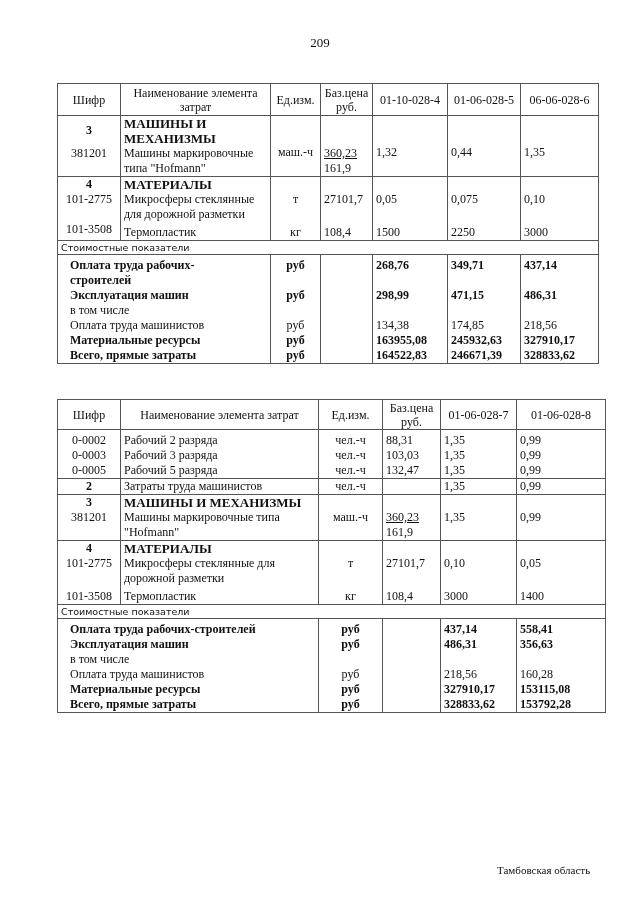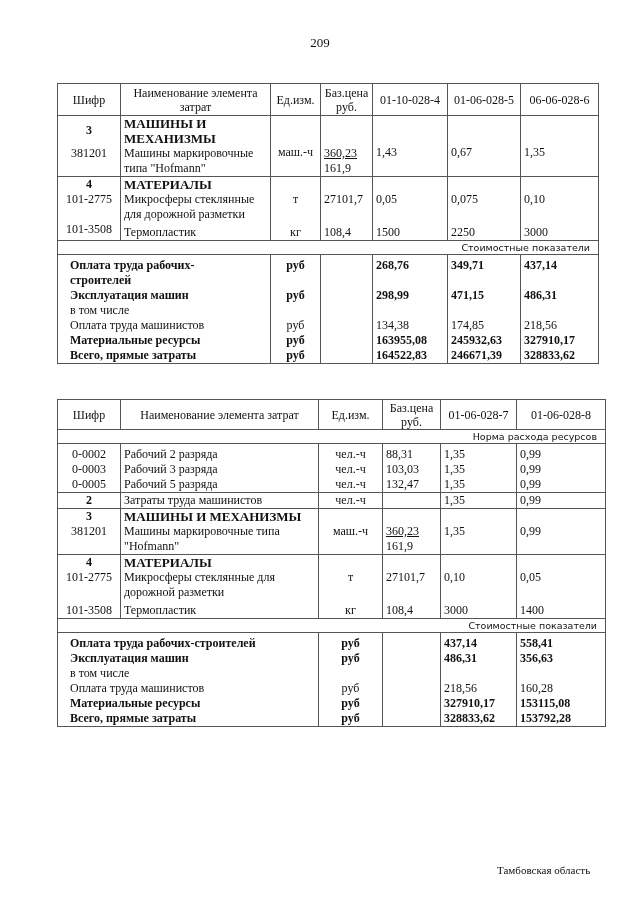--- a/index.html
+++ b/index.html
@@ -5,21 +5,21 @@
   html, body { margin: 0; padding: 0; background: #fff; }
   body { width: 640px; height: 905px; position: relative; font-family: "Liberation Serif", "DejaVu Serif", serif; color: #111; font-size: 12px; overflow: hidden; }
   .page-num { position: absolute; top: 35px; left: 0; width: 640px; text-align: center; font-size: 13px; }
   table { border-collapse: collapse; position: absolute; table-layout: fixed; }
   td { border: 1px solid #555; padding: 0 3px; vertical-align: top; line-height: 15px; font-size: 12px; }
   .hdr td { vertical-align: middle; text-align: center; line-height: 14px; }
   .c { text-align: center; }
   .r { text-align: left; }
   .b { font-weight: bold; }
   .u { text-decoration: underline; }
-  .sect-label { font-family: "DejaVu Sans", "Liberation Sans", sans-serif; font-size: 9.5px; text-align: right; padding-right: 8px; line-height: 13px; }
+  .sect-label { font-family: "DejaVu Sans", "Liberation Sans", sans-serif; font-size: 9.5px; padding-right: 8px; line-height: 13px; }
   .footer { position: absolute; top: 864px; left: 497px; font-size: 11px; }
   .cell-stack div { height: 15px; }
   #t1 { left: 57px; top: 83px; width: 541px; }
   #t2 { left: 57px; top: 399px; width: 548px; }
 </style>
 </head>
 <body>
 
 <div class="page-num">209</div>
 
@@ -51,22 +51,22 @@
     </td>
     <td>
       <div class="b" style="font-size:13px">МАШИНЫ И МЕХАНИЗМЫ</div>
       <div>Машины маркировочные типа "Hofmann"</div>
     </td>
     <td class="c" style="vertical-align:bottom; padding-bottom:16px">маш.-ч</td>
     <td class="r" style="vertical-align:bottom">
       <div class="u">360,23</div>
       <div>161,9</div>
     </td>
-    <td class="r" style="vertical-align:bottom; padding-bottom:16px">1,43</td>
-    <td class="r" style="vertical-align:bottom; padding-bottom:16px">0,67</td>
+    <td class="r" style="vertical-align:bottom; padding-bottom:16px">1,32</td>
+    <td class="r" style="vertical-align:bottom; padding-bottom:16px">0,44</td>
     <td class="r" style="vertical-align:bottom; padding-bottom:16px">1,35</td>
   </tr>
   <tr>
     <td class="c">
       <div class="b">4</div>
       <div>101-2775</div>
       <div style="height:15px"></div>
       <div>101-3508</div>
     </td>
     <td>
@@ -170,23 +170,20 @@
   <tbody>
       <tr class="hdr" style="height:30px">
     <td>Шифр</td>
     <td>Наименование элемента затрат</td>
     <td>Ед.изм.</td>
     <td>Баз.цена руб.</td>
     <td>01-06-028-7</td>
     <td>01-06-028-8</td>
   </tr>
   <tr>
-    <td colspan="6" class="sect-label">Норма расхода ресурсов</td>
-  </tr>
-  <tr>
     <td class="c" style="padding-top:3px">
       <div>0-0002</div>
       <div>0-0003</div>
       <div>0-0005</div>
     </td>
     <td style="padding-top:3px">
       <div>Рабочий 2 разряда</div>
       <div>Рабочий 3 разряда</div>
       <div>Рабочий 5 разряда</div>
     </td>

